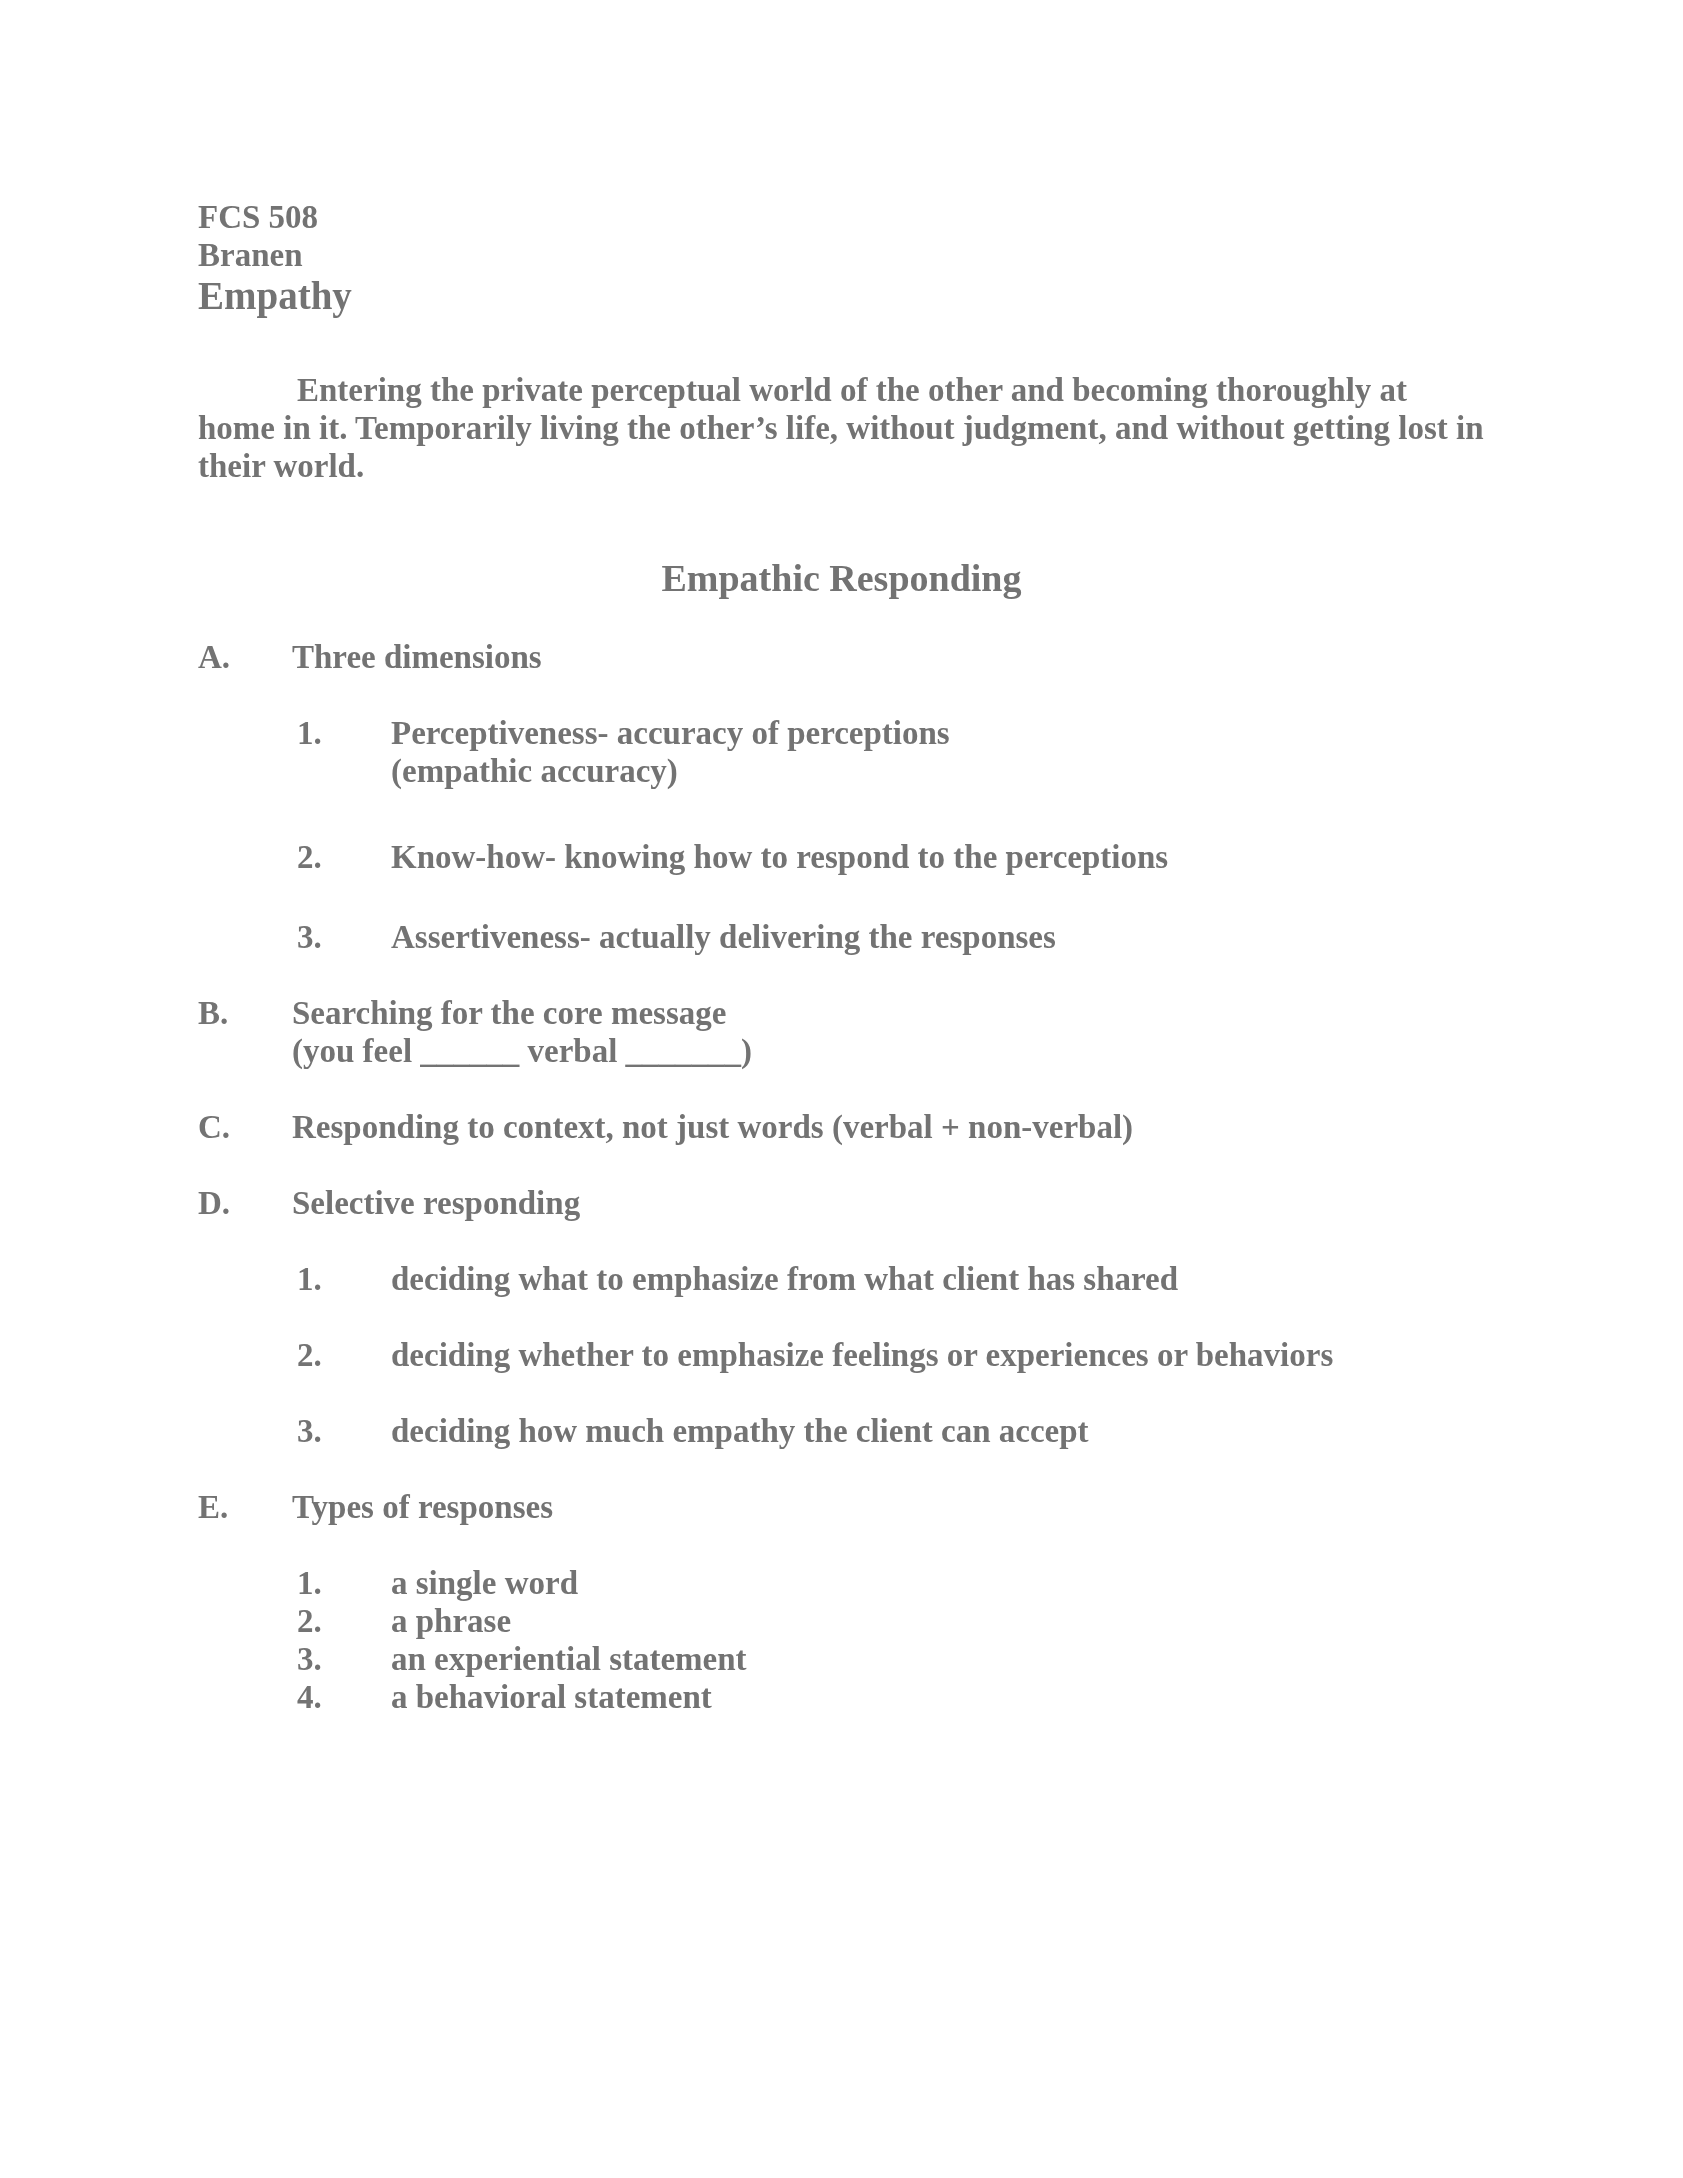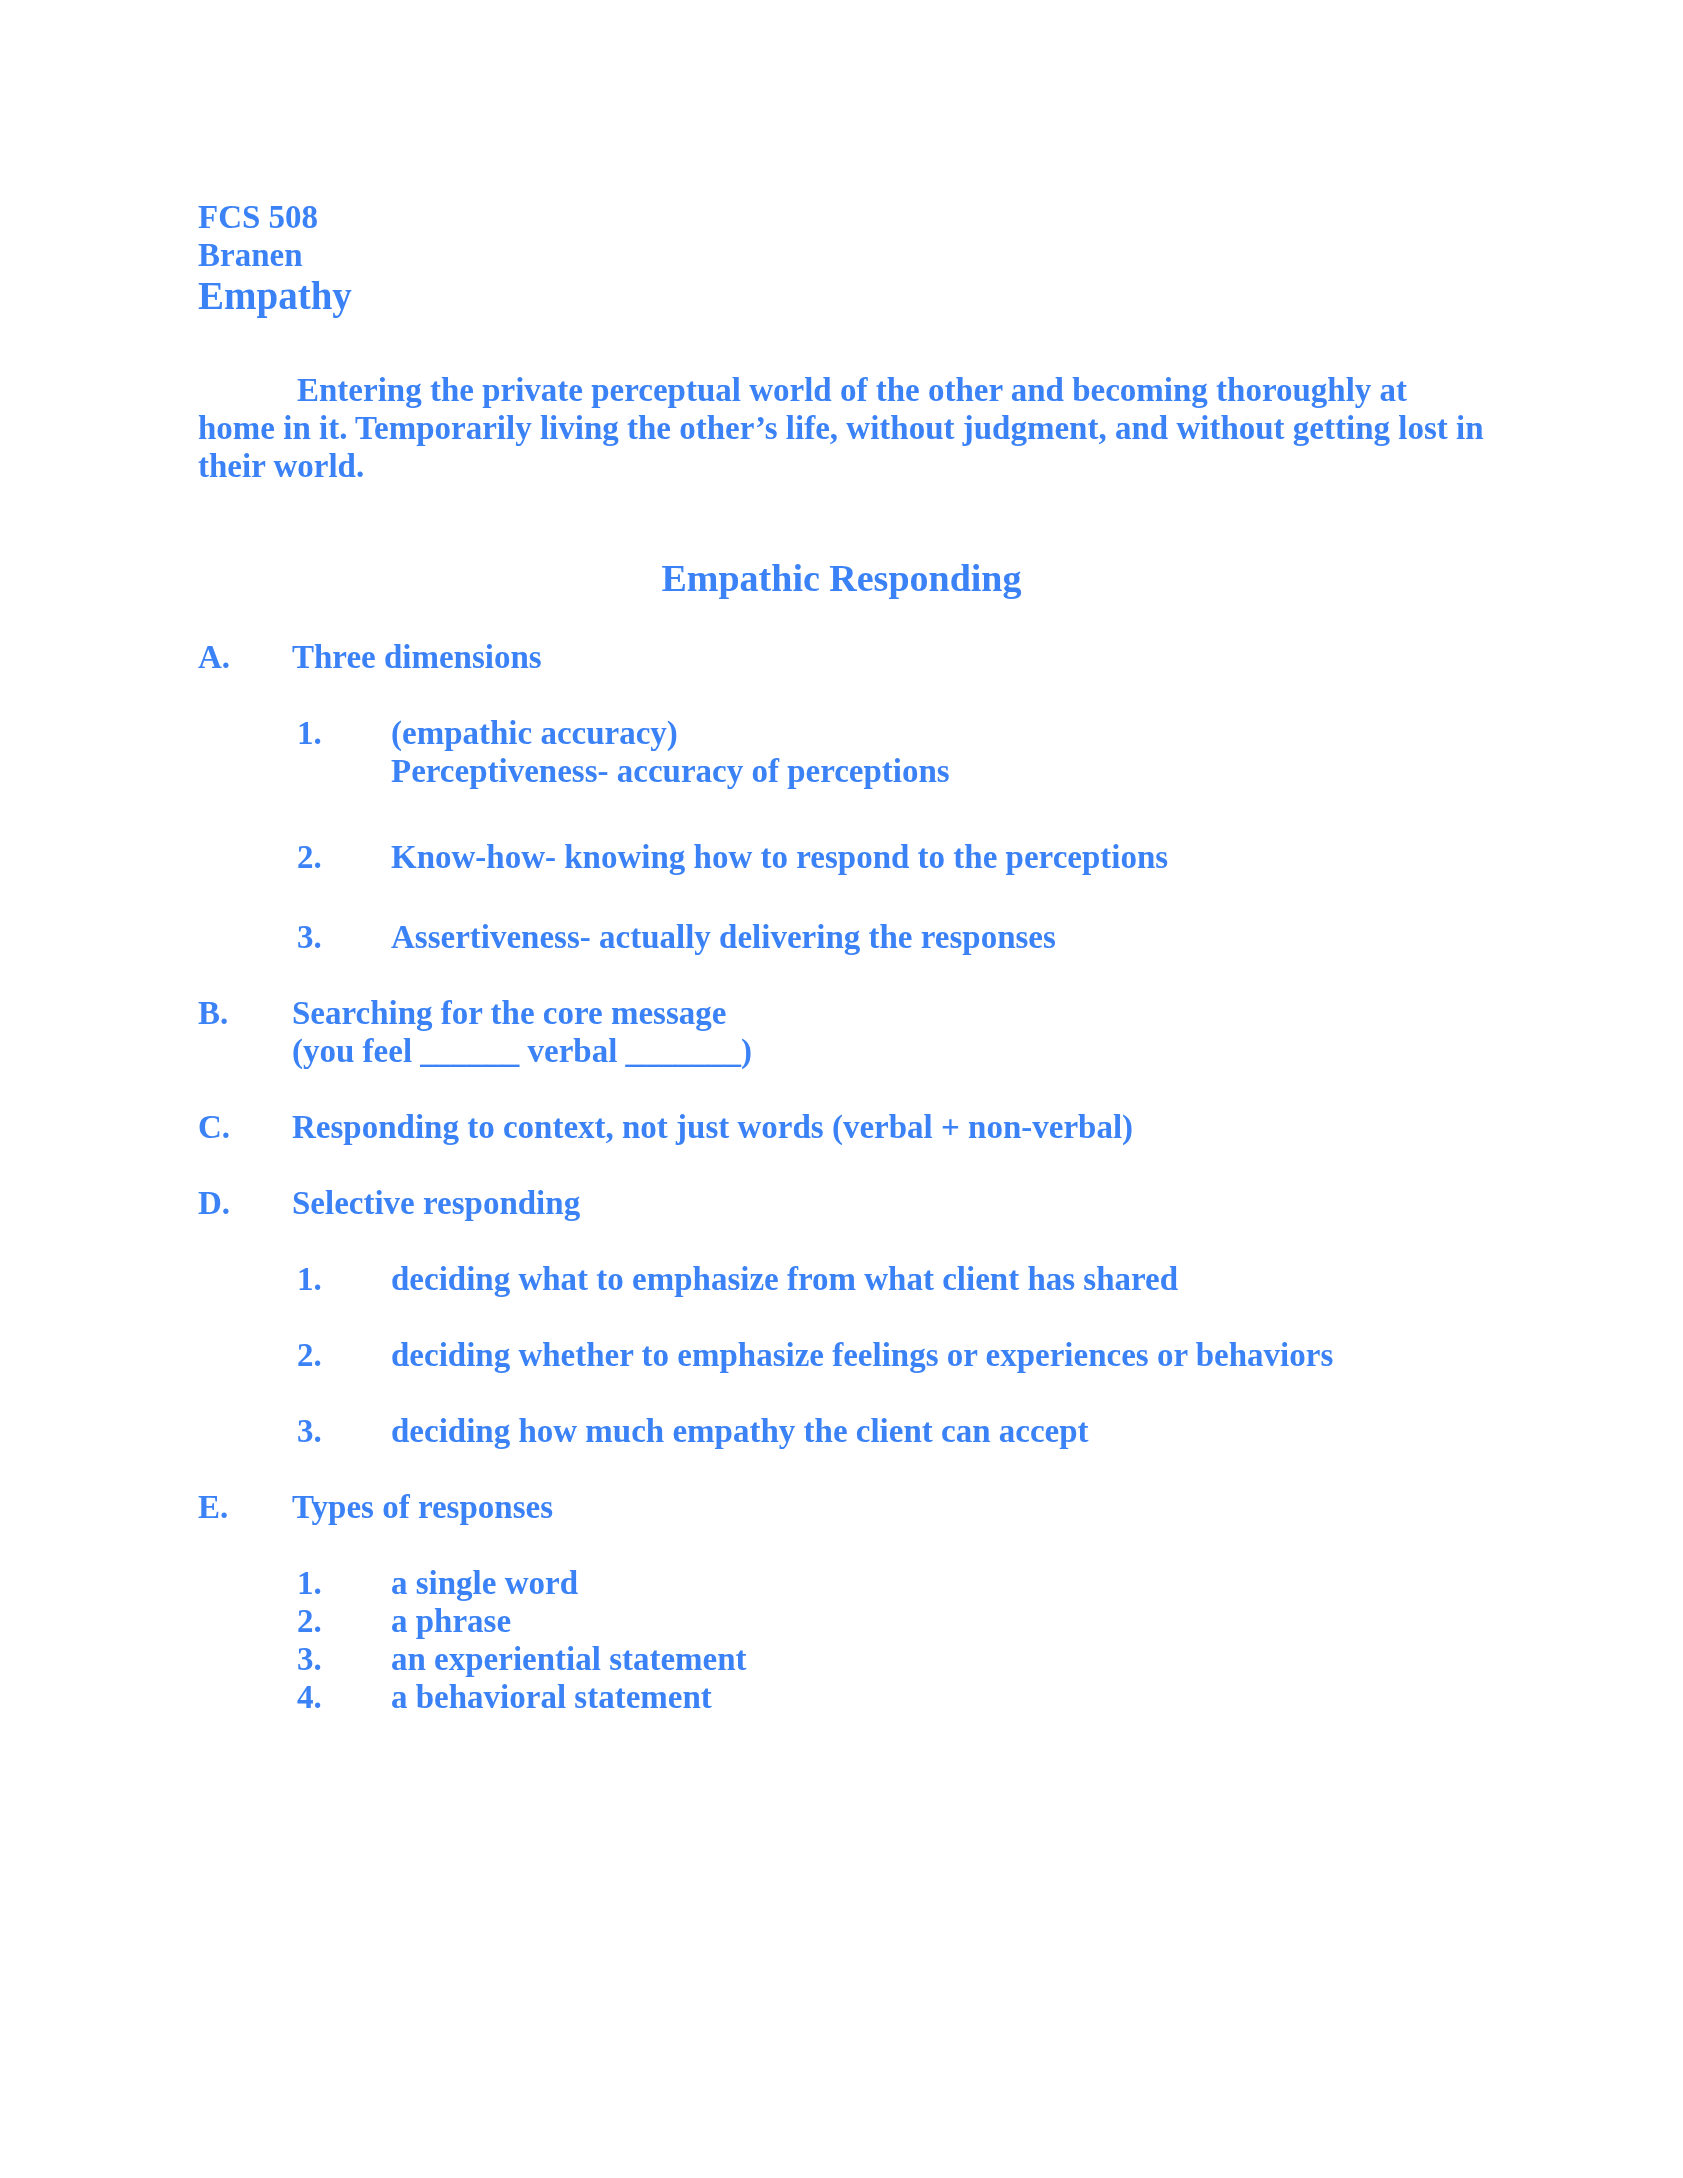--- a/index.html
+++ b/index.html
@@ -1,20 +1,20 @@
 <!DOCTYPE html>
 <html><head>
 <meta charset="utf-8">
 <style>
   html,body{margin:0;padding:0;background:#e8e8e8;}
   .sheet{
     position:relative;
     width:1683px;height:2178px;
     background:#ffffff;
-    color:#3b82f6;
+    color:#737373;
     font-family:"Liberation Serif","DejaVu Serif",serif;
     font-weight:700;
     font-size:33px;
     line-height:38px;
     overflow:hidden;
     margin:0 auto;
   }
   .content{padding:198px 198px 0 198px;width:1287px;box-sizing:content-box;}
 
   .hdr-line{white-space:nowrap;}
@@ -69,22 +69,22 @@
     <div class="subtitle">Empathic Responding</div>
 
     <div class="row">
       <div>A.</div>
       <div>Three dimensions</div>
     </div>
 
     <div class="row nested">
       <div>1.</div>
       <div>
+        <div>Perceptiveness- accuracy of perceptions</div>
         <div>(empathic accuracy)</div>
-        <div>Perceptiveness- accuracy of perceptions</div>
       </div>
     </div>
 
     <div class="row nested m48">
       <div>2.</div>
       <div>Know-how- knowing how to respond to the perceptions</div>
     </div>
 
     <div class="row nested m42">
       <div>3.</div>

